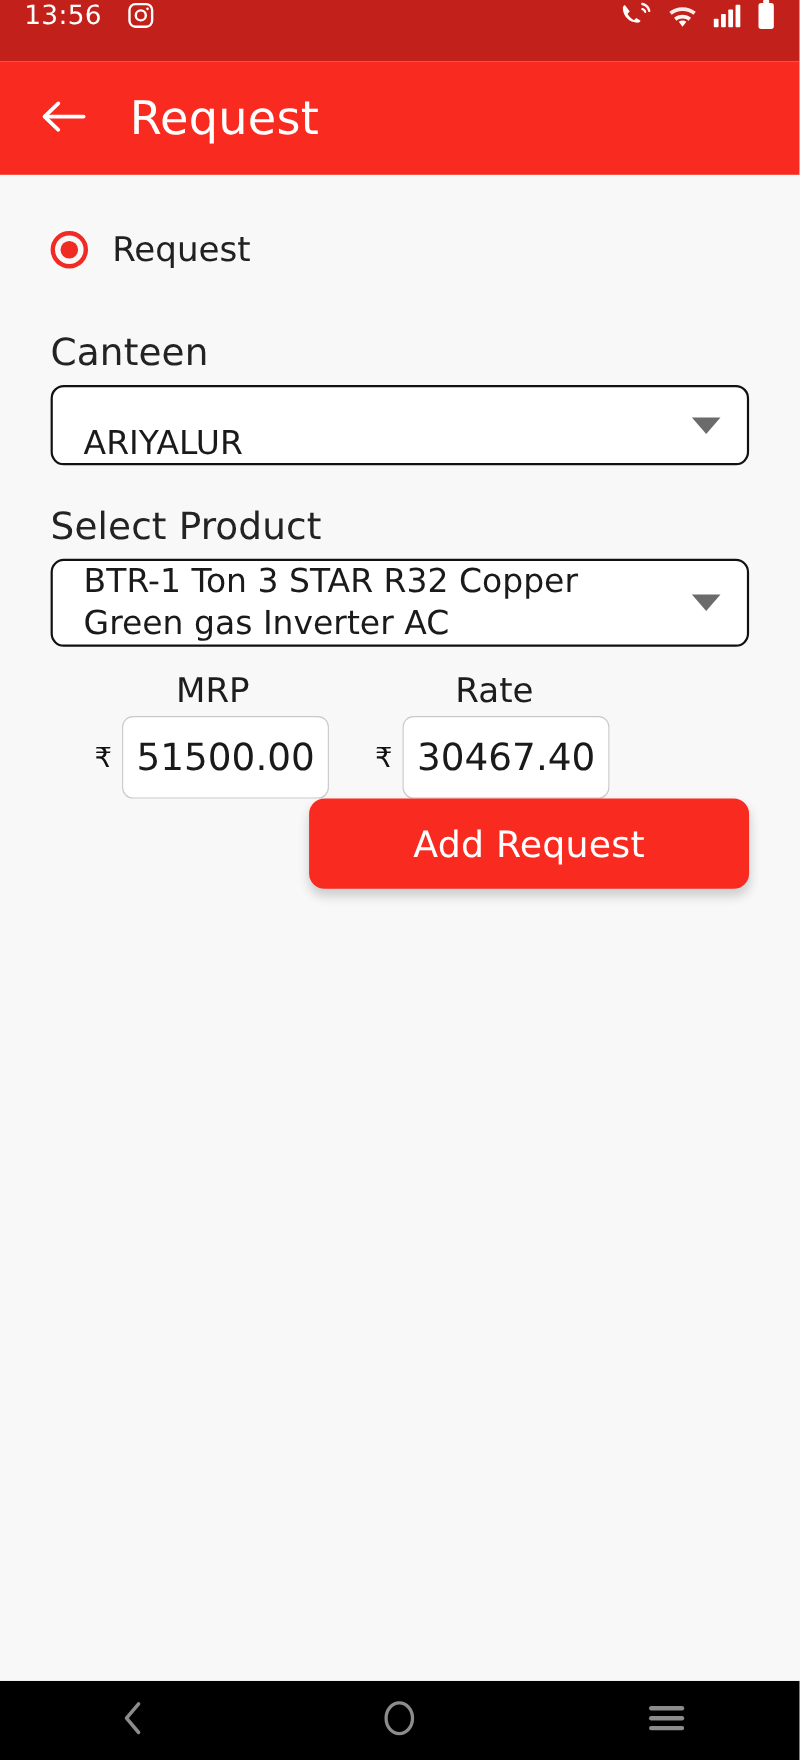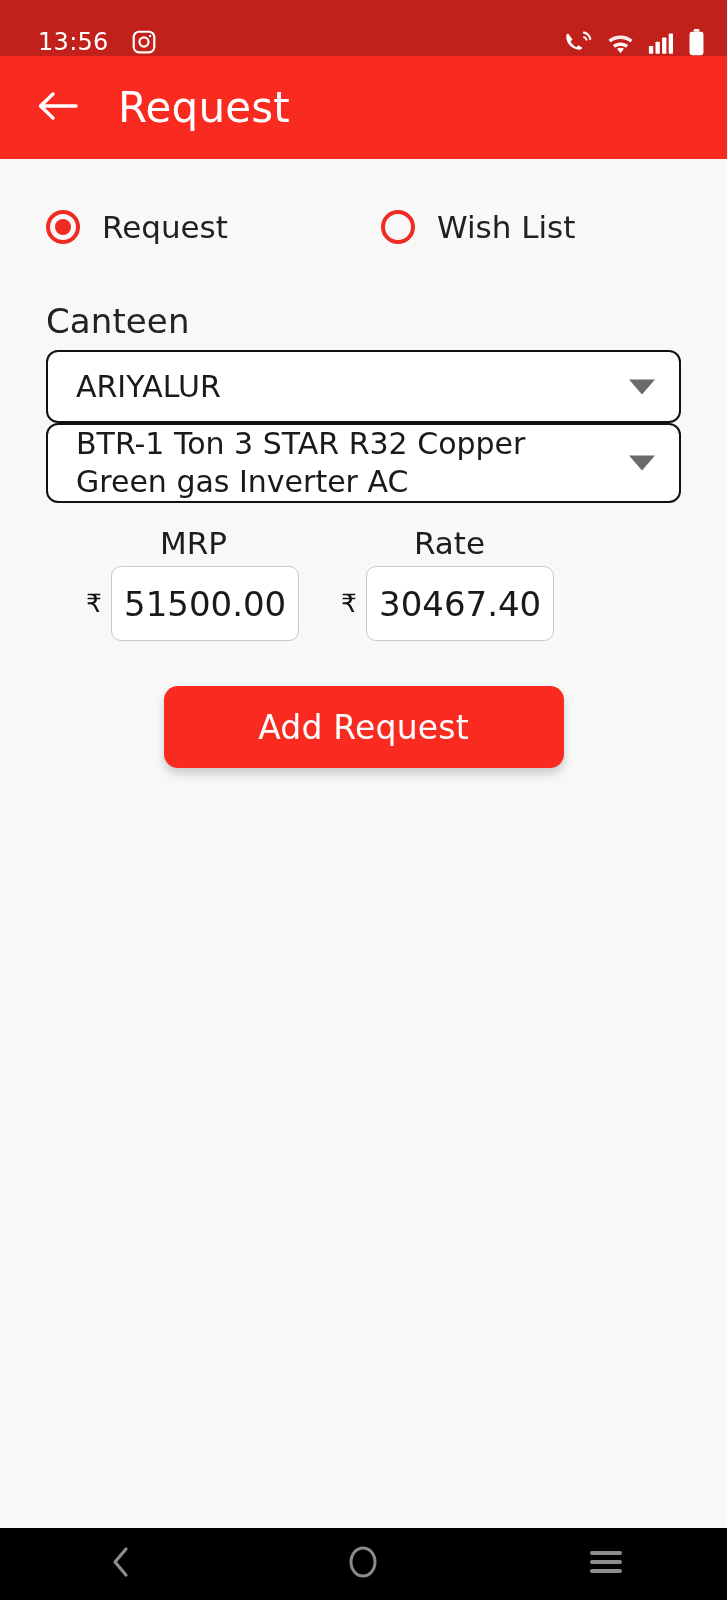--- a/index.html
+++ b/index.html
@@ -19,22 +19,22 @@
     background: #f8f8f8;
     display: flex;
     flex-direction: column;
   }
 
   
   .status-bar {
     height: 56px;
     background: #c1211a;
     display: flex;
-    align-items: flex-end;
-    padding: 0 22px 0 38px;
+    align-items: flex-start;
+    padding: 0 22px 0 22px;
     flex: 0 0 auto;
   }
   .status-left {
     display: flex;
     align-items: center;
     gap: 22px;
   }
   .status-time {
     color: #ffffff;
     font-size: 24px;
@@ -129,21 +129,21 @@
   .field-label.first { margin-top: 56px; }
 
   
   .dropdown {
     position: relative;
     height: 73px;
     background: #ffffff;
     border: 2.5px solid #111111;
     border-radius: 12px;
     display: flex;
-    align-items: center;
+    align-items: flex-end;
     padding: 0 56px 0 28px;
     cursor: pointer;
     overflow: hidden;
   }
   .dropdown.tall {
     height: 80px;
     align-items: flex-start;
     padding-top: 0;
   }
   .dropdown-value {
@@ -218,22 +218,21 @@
     font-family: "DejaVu Sans", sans-serif;
   }
   .text-input.qty-input {
     border: 1.8px solid #8d8d8d;
     width: 178px;
   }
 
   
   .btn-wrap {
     display: flex;
-    justify-content: center;
-    margin-top: 45px;
+    justify-content: flex-end;
   }
   .add-btn {
     width: 400px;
     height: 82px;
     background: #f92b20;
     border: none;
     border-radius: 14px;
     color: #ffffff;
     font-size: 33px;
     letter-spacing: 0.2px;
@@ -322,33 +321,30 @@
 
   <div class="content">
 
     <div class="radio-row">
       <div class="radio-opt first">
         <span class="radio-mark">
           <span class="dot"></span>
         </span>
         <span class="radio-label">Request</span>
       </div>
-      <div class="radio-opt">
-        <span class="radio-mark"></span>
-        <span class="radio-label">Wish List</span>
-      </div>
     </div>
 
     <div class="field-label first">Canteen</div>
     <div class="dropdown">
       <span class="dropdown-value">ARIYALUR</span>
       <span class="caret"></span>
     </div>
 
 
+    <div class="field-label">Select Product</div>
     <div class="dropdown tall">
       <span class="dropdown-value">BTR-1 Ton 3 STAR  R32 Copper Green gas Inverter AC</span>
       <span class="caret"></span>
     </div>
 
     <div class="price-row">
 
       <div class="price-cell mrp">
         <div class="price-head">MRP</div>
         <div class="input-wrap">

